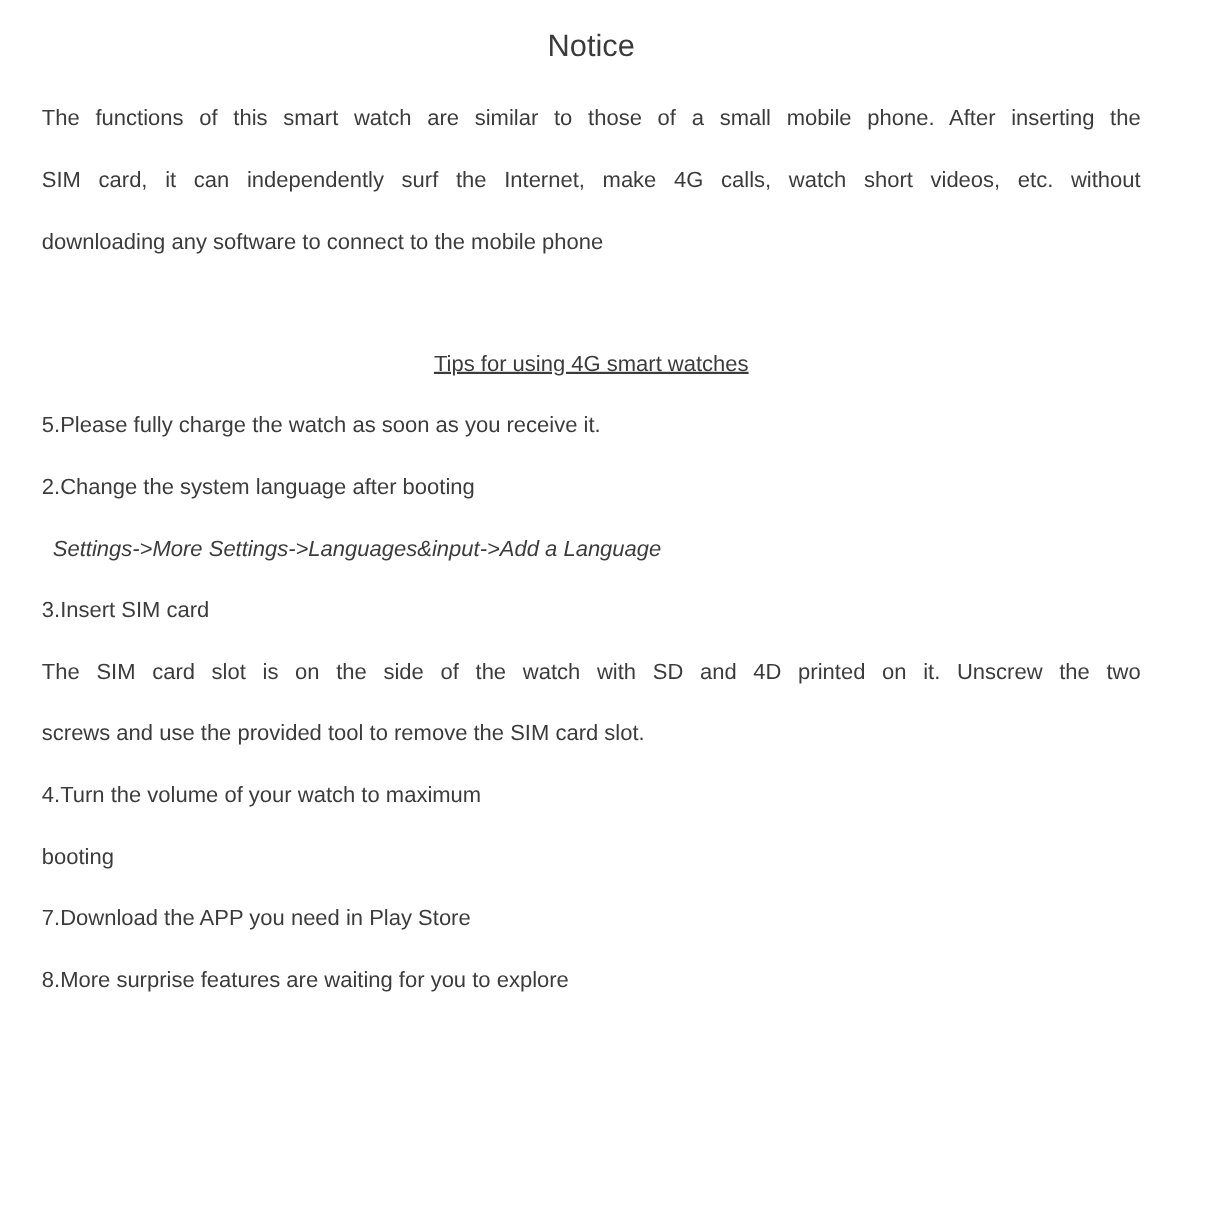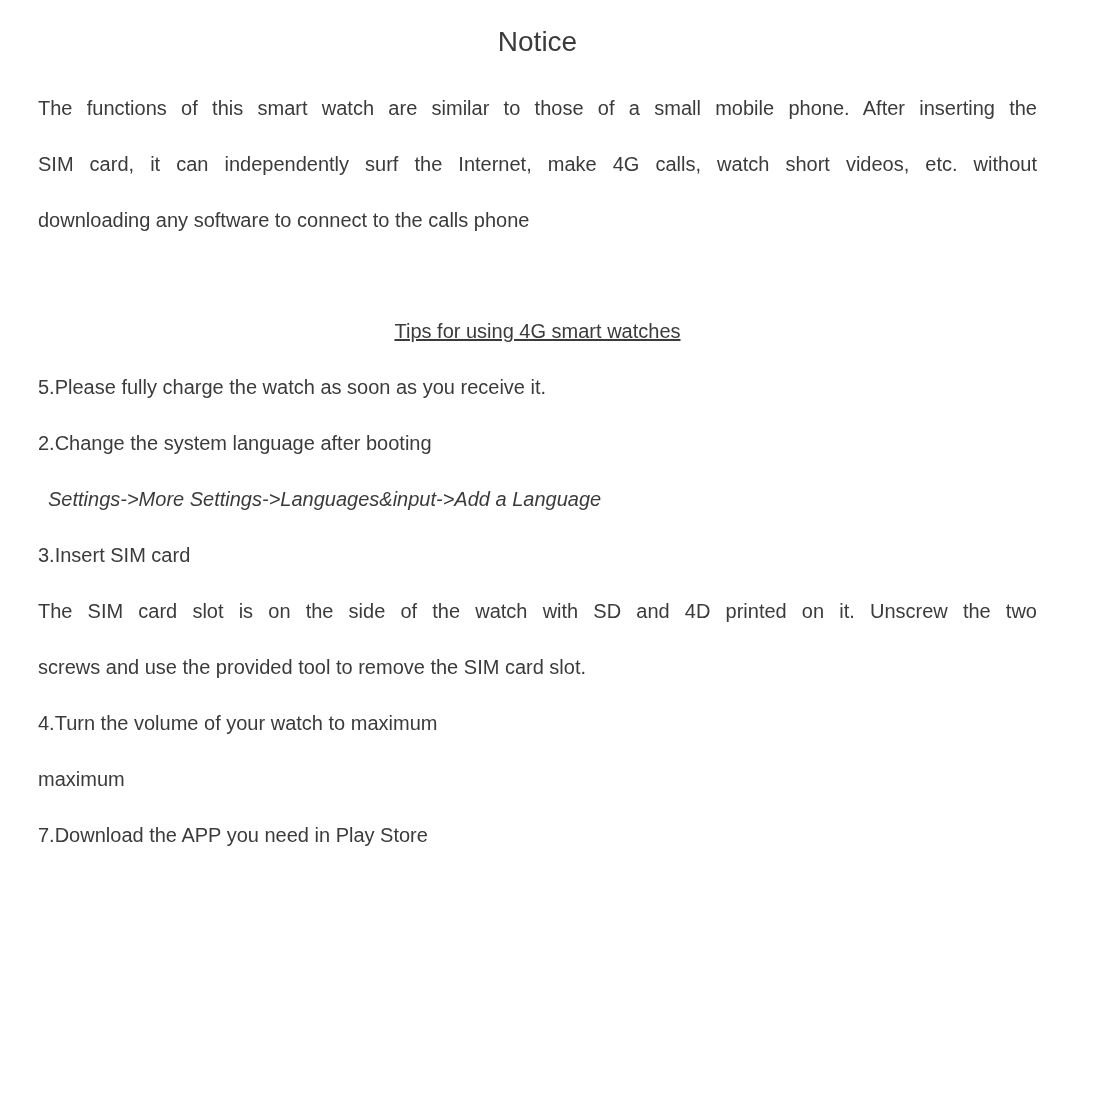--- a/index.html
+++ b/index.html
@@ -53,30 +53,31 @@
 
 <div class="page">
   <div class="doc">
 
     <div class="line title">Notice</div>
 
     <div class="spacer-sm"></div>
 
     <div class="line just">The functions of this smart watch are similar to those of a small mobile phone. After inserting the</div>
     <div class="line just">SIM card, it can independently surf the Internet, make 4G calls, watch short videos, etc. without</div>
-    <div class="line">downloading any software to connect to the calls phone</div>
+    <div class="line">downloading any software to connect to the mobile phone</div>
 
     <div class="spacer-lg"></div>
 
     <div class="line heading">Tips for using 4G smart watches</div>
 
     <div class="line">5.Please fully charge the watch as soon as you receive it.</div>
     <div class="line">2.Change the system language after booting</div>
     <div class="line indent">Settings-&gt;More Settings-&gt;Languages&amp;input-&gt;Add a Language</div>
     <div class="line">3.Insert SIM card</div>
     <div class="line just">The SIM card slot is on the side of the watch with SD and 4D printed on it. Unscrew the two</div>
     <div class="line">screws and use the provided tool to remove the SIM card slot.</div>
     <div class="line">4.Turn the volume of your watch to maximum</div>
-    <div class="line">maximum</div>
+    <div class="line">booting</div>
     <div class="line">7.Download the APP you need in Play Store</div>
+    <div class="line">8.More surprise features are waiting for you to explore</div>
 
   </div>
 </div>
 
 </body></html>

